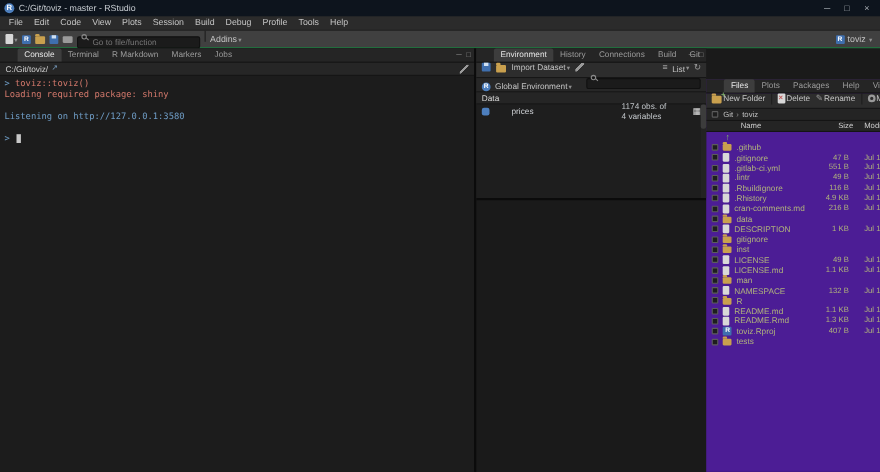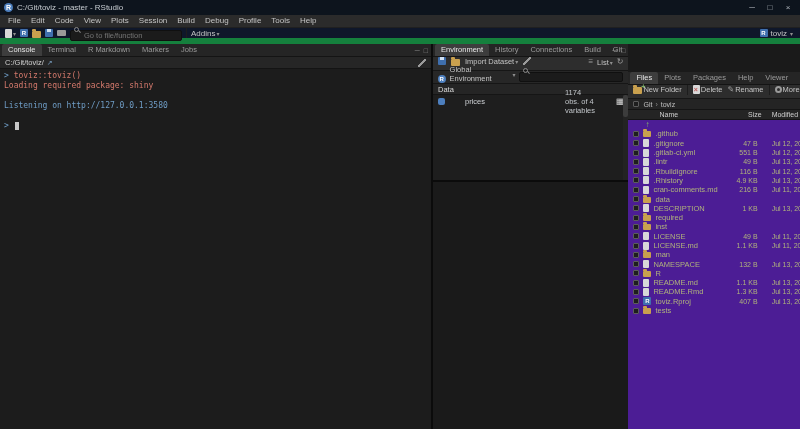--- a/index.html
+++ b/index.html
@@ -12,21 +12,21 @@
   .app-icon { width:9px; height:9px; border-radius:50%; background:#4d7fbe; color:#fff; font-size:7px; line-height:9px; text-align:center; font-weight:bold; }
   .title { color:#c7ccd1; font-size:8px; }
   .win-controls { margin-left:auto; display:flex; gap:2px; }
   .win-btn { width:16px; height:13px; color:#aeb4ba; font-size:8px; text-align:center; line-height:13px; }
 
   
   .menubar { height:13px; background:#2b2b2b; border-bottom:1px solid #202020; display:flex; align-items:center; padding-left:3px; flex:0 0 auto; }
   .menu-item { color:#c4c4c4; font-size:8px; padding:0 5px; line-height:12px; }
 
   
-  .toolbar { height:16px; background:#0f172a; border-bottom:6px solid #15803d; display:flex; align-items:center; gap:4px; padding:0 5px; flex:0 0 auto; }
+  .toolbar { height:16px; background:#404040; border-bottom:1px solid #15803d; display:flex; gap:4px; padding:0 5px; flex:0 0 auto; }
   .sep { width:1px; height:10px; background:#1d1d1d; }
   .tb-ico { display:inline-flex; align-items:center; gap:1px; }
   .dd { color:#8f8f8f; font-size:6px; }
   .tb-label { color:#c4c4c4; font-size:8px; }
   .searchbox { position:relative; }
   .searchbox input { width:112px; height:11px; background:#1b1b1b; border:1px solid #101010; border-radius:2px; color:#bdbdbd; font-size:7.5px; padding:0 3px 0 13px; outline:none; font-family:"Liberation Sans",sans-serif; }
   .i-mag { width:5px; height:5px; border:1px solid #8a8a8a; border-radius:50%; position:absolute; left:4px; top:3px; }
   .i-mag::after { content:""; position:absolute; width:3px; height:1px; background:#8a8a8a; transform:rotate(45deg); right:-3px; bottom:-1px; }
   .project-btn { margin-left:auto; display:flex; align-items:center; gap:3px; color:#c4c4c4; font-size:8px; padding-right:2px; }
 
@@ -46,21 +46,21 @@
   .glyph { color:#9a9a9a; font-size:8px; line-height:10px; }
   .glyph-blue { color:#7aa0c4; font-size:8px; line-height:10px; }
   .pencil { color:#9a9a9a; font-size:8px; }
 
   
   .main { flex:1; display:flex; background:#1a1a1a; min-height:0; }
   .left-pane { width:433px; flex:0 0 433px; display:flex; flex-direction:column; border-right:2px solid #0b0b0b; background:#1c1c1c; min-height:0; }
   .right-col { flex:1; display:flex; min-width:0; }
 
   
-  .pane-tabs { height:13px; background:#252525; border-bottom:1px solid #141414; display:flex; align-items:flex-end; padding-left:2px; position:relative; flex:0 0 auto; }
+  .pane-tabs { height:13px; background:#252525; border-bottom:1px solid #141414; display:flex; align-items:flex-end; padding-left:16px; position:relative; flex:0 0 auto; }
   .tab { font-size:7.5px; color:#9b9b9b; padding:0 6px; line-height:12px; height:12px; white-space:nowrap; }
   .tab.active { background:#3d3d3d; color:#e6e6e6; border-radius:2px 2px 0 0; }
   .pane-controls { position:absolute; right:3px; top:1px; display:flex; gap:4px; color:#8a8a8a; font-size:7px; line-height:11px; }
 
   
   .console-pathbar { height:12px; background:#262626; border-bottom:1px solid #141414; display:flex; align-items:center; gap:3px; padding:0 5px; flex:0 0 auto; }
   .console-path { color:#d0d0d0; font-size:7.5px; }
   .console-body { flex:1; padding:2px 4px; font-family:"DejaVu Sans Mono", monospace; font-size:8px; line-height:10px; color:#cccccc; overflow:hidden; }
   .console-line { min-height:10px; white-space:pre; }
   .c-prompt { color:#6f9dc6; }
@@ -384,21 +384,21 @@
             <div class="file-row">
               <span class="cb"></span>
               <span class="fi fi-file"></span>
               <span class="f-name">DESCRIPTION</span>
               <span class="f-size">1 KB</span>
               <span class="f-mod">Jul 13, 2019, 1:00 PM</span>
             </div>
             <div class="file-row">
               <span class="cb"></span>
               <span class="fi fi-folder"></span>
-              <span class="f-name">required</span>
+              <span class="f-name">gitignore</span>
               <span class="f-size"></span>
               <span class="f-mod"></span>
             </div>
             <div class="file-row">
               <span class="cb"></span>
               <span class="fi fi-folder"></span>
               <span class="f-name">inst</span>
               <span class="f-size"></span>
               <span class="f-mod"></span>
             </div>

